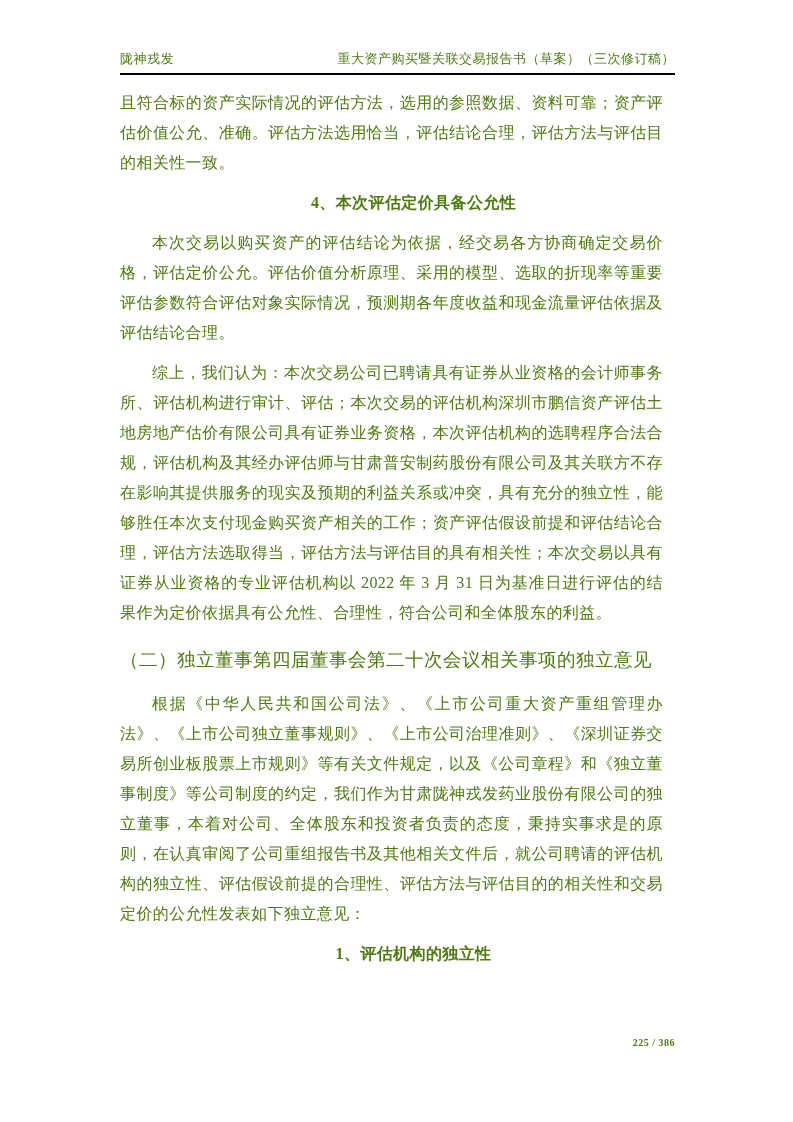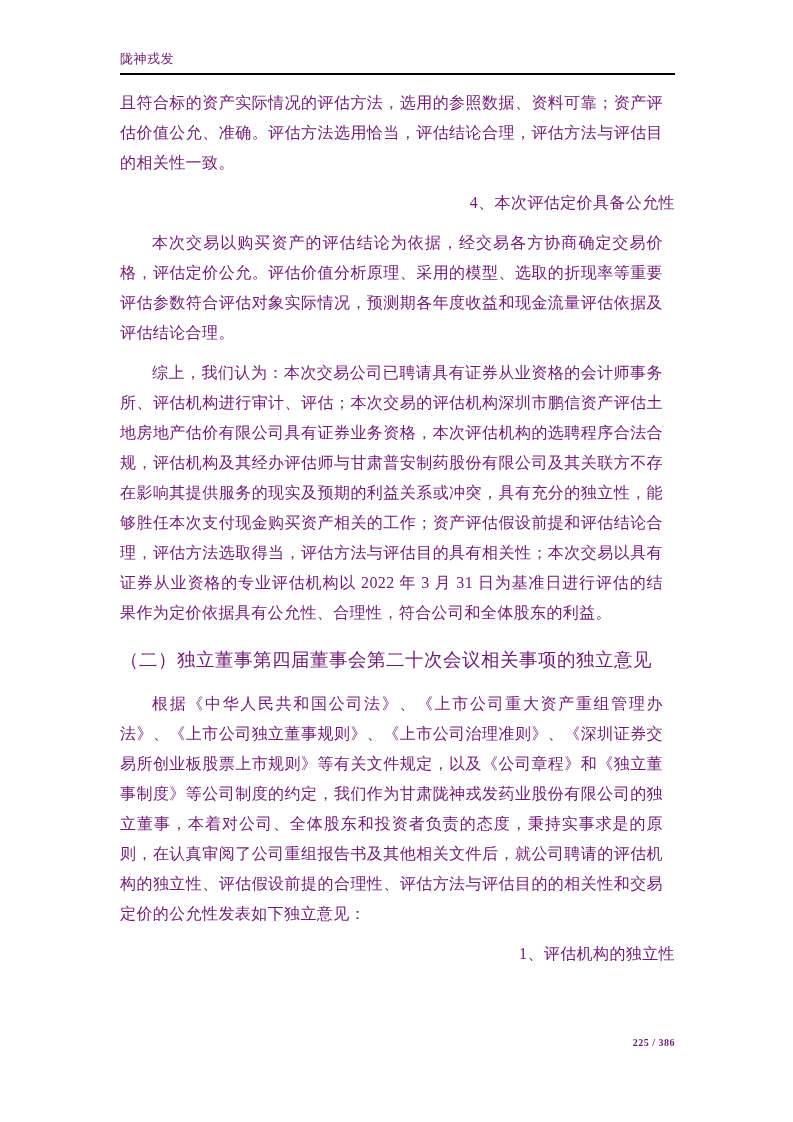--- a/index.html
+++ b/index.html
@@ -5,21 +5,21 @@
   html, body {
     margin: 0;
     padding: 0;
     background: #ffffff;
   }
   .page {
     position: relative;
     width: 793px;
     height: 1122px;
     background: #ffffff;
-    color: #701a75;
+    color: #4d7c0f;
     font-family: "Liberation Serif", "DejaVu Serif", serif;
     overflow: hidden;
   }
   .header {
     position: absolute;
     top: 50px;
     left: 120px;
     right: 118px;
     display: flex;
     justify-content: space-between;
@@ -45,21 +45,22 @@
   }
   .no-indent {
     text-indent: 0;
   }
   .sub-heading {
     font-size: 16px;
     line-height: 30px;
     letter-spacing: 0.4px;
     margin: 0 0 10px 0;
     text-indent: 2em;
-    text-align: right;
+    text-align: center;
+    font-weight: bold;
   }
   .section-heading {
     font-family: "Liberation Sans", "DejaVu Sans", sans-serif;
     font-weight: normal;
     font-size: 18.5px;
     line-height: 28px;
     letter-spacing: 0.5px;
     margin: 18px 0 15px 0;
     text-align: left;
   }
@@ -72,20 +73,21 @@
     letter-spacing: 0.5px;
   }
 </style>
 </head>
 <body>
 
 <div class="page">
 
   <div class="header">
     <span>陇神戎发</span>
+    <span>重大资产购买暨关联交易报告书（草案）（三次修订稿）</span>
   </div>
 
   <div class="content">
     <p class="body-para no-indent">且符合标的资产实际情况的评估方法，选用的参照数据、资料可靠；资产评估价值公允、准确。评估方法选用恰当，评估结论合理，评估方法与评估目的相关性一致。</p>
 
     <p class="sub-heading">4、本次评估定价具备公允性</p>
 
     <p class="body-para">本次交易以购买资产的评估结论为依据，经交易各方协商确定交易价格，评估定价公允。评估价值分析原理、采用的模型、选取的折现率等重要评估参数符合评估对象实际情况，预测期各年度收益和现金流量评估依据及评估结论合理。</p>
 
     <p class="body-para">综上，我们认为：本次交易公司已聘请具有证券从业资格的会计师事务所、评估机构进行审计、评估；本次交易的评估机构深圳市鹏信资产评估土地房地产估价有限公司具有证券业务资格，本次评估机构的选聘程序合法合规，评估机构及其经办评估师与甘肃普安制药股份有限公司及其关联方不存在影响其提供服务的现实及预期的利益关系或冲突，具有充分的独立性，能够胜任本次支付现金购买资产相关的工作；资产评估假设前提和评估结论合理，评估方法选取得当，评估方法与评估目的具有相关性；本次交易以具有证券从业资格的专业评估机构以 2022 年 3 月 31 日为基准日进行评估的结果作为定价依据具有公允性、合理性，符合公司和全体股东的利益。</p>

